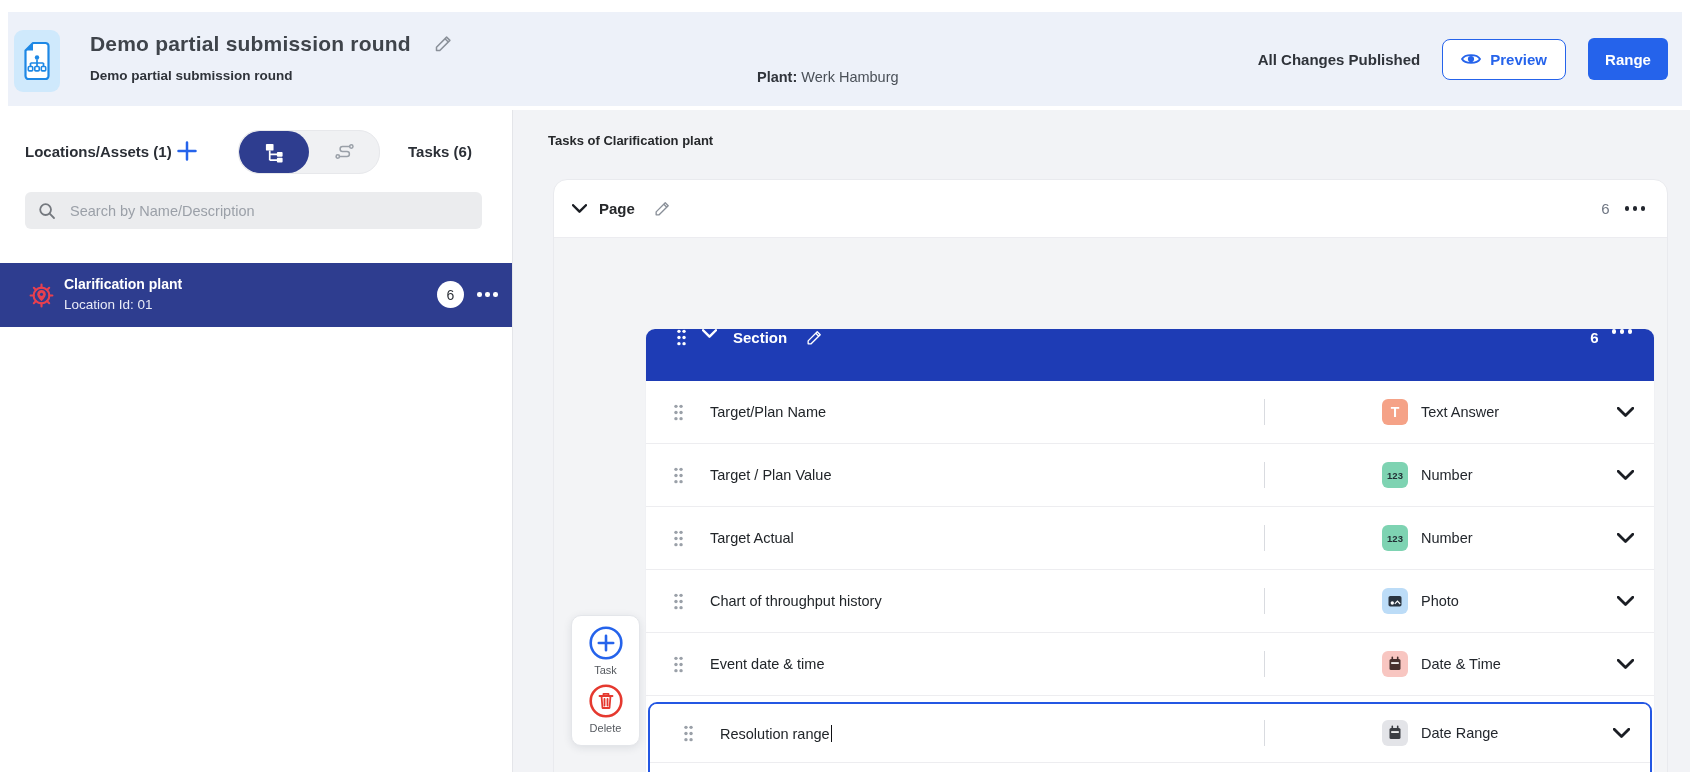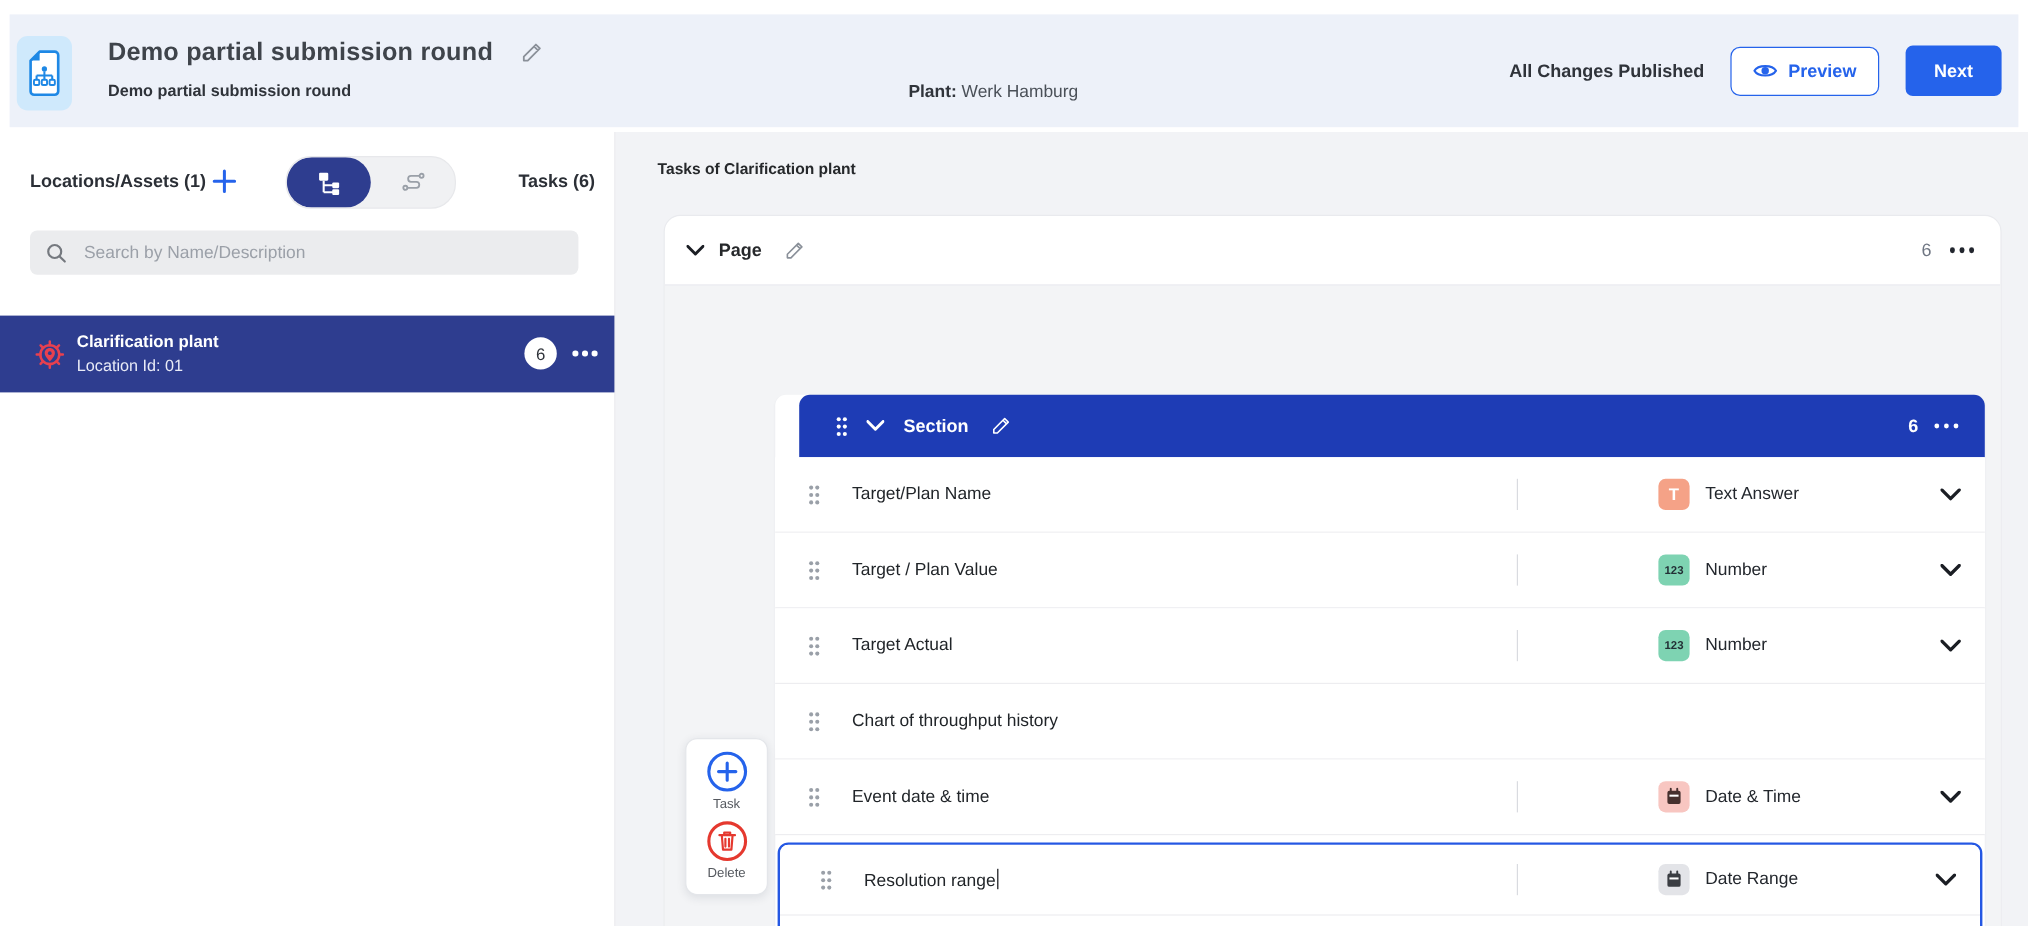--- a/index.html
+++ b/index.html
@@ -25,21 +25,21 @@
             font-size:15px;font-weight:700;cursor:pointer;}
 
   
   .sidebar{position:absolute;left:0;top:110px;width:512px;bottom:0;background:#fff;border-right:1px solid #e4e5e9;}
   .loc-label{position:absolute;left:25px;top:33px;font-size:15px;font-weight:700;color:#2b2f36;}
   .plus-btn{position:absolute;left:176px;top:30px;cursor:pointer;}
   .view-toggle{position:absolute;left:238px;top:20px;width:140px;height:42px;background:#f0f1f3;
                border:1px solid #e7e8eb;border-radius:21px;display:flex;overflow:hidden;}
   .seg{flex:1;display:flex;align-items:center;justify-content:center;cursor:pointer;}
   .seg.sel{background:#2e3d8f;border-radius:21px;}
-  .tasks-label{position:absolute;left:408px;top:33px;font-size:15px;font-weight:700;color:#2b2f36;margin-left:24px;}
+  .tasks-label{position:absolute;left:408px;top:33px;font-size:15px;font-weight:700;color:#2b2f36;}
   .search-box{position:absolute;left:25px;top:82px;width:457px;height:37px;background:#ebecee;border-radius:6px;
               display:flex;align-items:center;padding-left:13px;gap:12px;box-sizing:border-box;}
   .search-box input{flex:1;border:none;outline:none;background:transparent;font-size:14.5px;
                     font-family:"Liberation Sans",sans-serif;color:#3a3f45;}
   .search-box input::placeholder{color:#9ba0a8;}
   .loc-row{position:absolute;left:0;top:153px;width:512px;height:64px;background:#2e3d8f;cursor:pointer;}
   .loc-ico{position:absolute;left:28px;top:19px;}
   .loc-name{position:absolute;left:64px;top:13px;font-size:14px;font-weight:700;color:#fff;}
   .loc-id{position:absolute;left:64px;top:34px;font-size:13.5px;color:#e9ebf7;}
   .badge{position:absolute;left:437px;top:18px;width:27px;height:27px;border-radius:50%;background:#fff;
@@ -57,22 +57,22 @@
   .chev{color:#1b1e24;cursor:pointer;background:none;border:none;padding:0;display:flex;}
   .page-label{margin-left:12px;font-size:15px;font-weight:700;color:#26282b;}
   .page-pencil{margin-left:18px;cursor:pointer;}
   .spacer{flex:1;}
   .page-count{font-size:15px;color:#6f7683;}
   .page-dots{margin-left:15px;color:#22262e;}
   .page-body{position:absolute;left:0;right:0;top:57px;bottom:0;background:#f3f4f6;border-top:1px solid #ececf0;}
 
   .section-card{position:absolute;left:92px;top:91px;width:1008px;background:#fff;border-radius:9px;
                 box-shadow:0 1px 2px rgba(20,30,60,.06);}
-  .section-header{height:52px;background:#1e3cb5;border-radius:9px 9px 0 0;display:flex;align-items:center;
-                  color:#fff;padding:0 22px 0 30px;margin-left:20px;}
+  .section-header{height:52px;background:#1e3cb5;border-radius:9px 9px 0 0;display:flex;align-items:flex-start;
+                  color:#fff;padding:0 22px 0 30px;}
   .drag{color:#9aa0a8;cursor:grab;display:flex;}
   .section-header .drag{color:#fff;}
   .section-header .chev{color:#fff;margin-left:15px;}
   .section-label{margin-left:16px;font-size:15px;font-weight:700;}
   .section-pencil{margin-left:18px;color:#fff;cursor:pointer;}
   .section-count{font-size:15px;font-weight:700;}
   .section-dots{margin-left:13px;color:#fff;}
 
   .srow{height:62px;position:relative;display:flex;align-items:center;border-bottom:1px solid #ededf0;
         padding-left:27px;background:#fff;cursor:pointer;}
@@ -140,21 +140,21 @@
       <span class="status-text">All Changes Published</span>
       <button class="btn-preview">
         <span>
           <svg width="20" height="14" viewBox="0 0 20 14">
               <path d="M1 7C4 1.8 16 1.8 19 7C16 12.2 4 12.2 1 7Z" fill="none" stroke="#2563eb" stroke-width="1.8"></path>
               <circle cx="10" cy="7" r="3.1" fill="#2563eb"></circle>
             </svg>
         </span>
         <span>Preview</span>
       </button>
-      <button class="btn-next">Next</button>
+      <button class="btn-next">Range</button>
     </div>
   </header>
 
   <aside class="sidebar">
     <div class="loc-label">Locations/Assets (1)</div>
 
     <span class="plus-btn">
       <svg width="22" height="22" viewBox="0 0 22 22">
         <path d="M11 2.5v17M2.5 11h17" stroke="#2563eb" stroke-width="2.5" stroke-linecap="round"></path>
         </svg>
@@ -359,20 +359,36 @@
         <circle cx="2.6" cy="2.2" r="1.6"></circle>
                       <circle cx="7.4" cy="2.2" r="1.6"></circle>
         <circle cx="2.6" cy="8" r="1.6"></circle>
                       <circle cx="7.4" cy="8" r="1.6"></circle>
         <circle cx="2.6" cy="13.8" r="1.6"></circle>
                       <circle cx="7.4" cy="13.8" r="1.6"></circle>
                     </g>
                   </svg>
     </span>
     <span class="row-label">Chart of throughput history</span>
+    <span class="row-right">
+      <span class="vdiv"></span>
+      <span class="chip chip-photo">
+                    <svg width="16" height="16" viewBox="0 0 16 16">
+                      <rect x="1.5" y="3" width="13" height="10.5" rx="1.8" fill="currentColor"></rect>
+                      <circle cx="5.3" cy="10" r="1.7" fill="#fff"></circle>
+                      <path d="M7.8 10.8l2.6-2.6 2.8 2.8" fill="none" stroke="#fff" stroke-width="1.2"></path>
+                    </svg>
+                  </span>
+      <span class="type-label">Photo</span>
+      <button class="chevron-btn">
+        <svg width="17" height="11" viewBox="0 0 14 9">
+                      <path d="M1 1l6 6 6-6" fill="none" stroke="currentColor" stroke-width="2.3" stroke-linecap="round" stroke-linejoin="round"></path>
+                    </svg>
+      </button>
+    </span>
   </div>
 
   <div class="srow">
     <span class="drag">
       <svg width="11" height="17" viewBox="0 0 10 16">
                     <g fill="currentColor">
         <circle cx="2.6" cy="2.2" r="1.6"></circle>
                       <circle cx="7.4" cy="2.2" r="1.6"></circle>
         <circle cx="2.6" cy="8" r="1.6"></circle>
                       <circle cx="7.4" cy="8" r="1.6"></circle>

